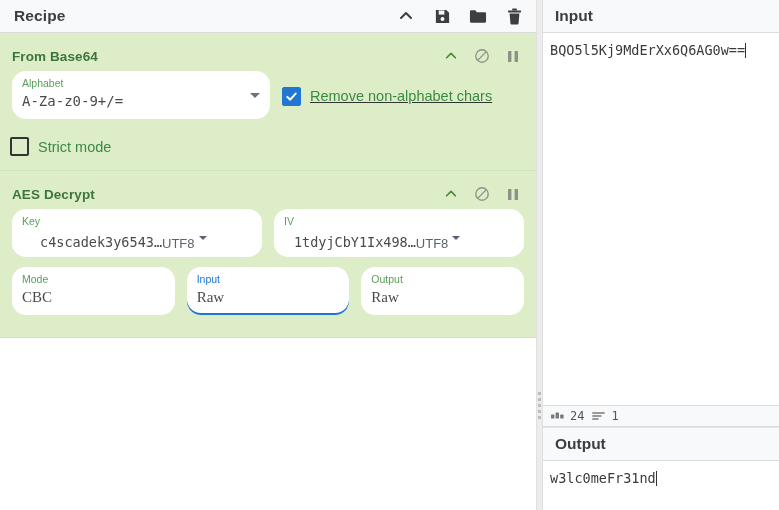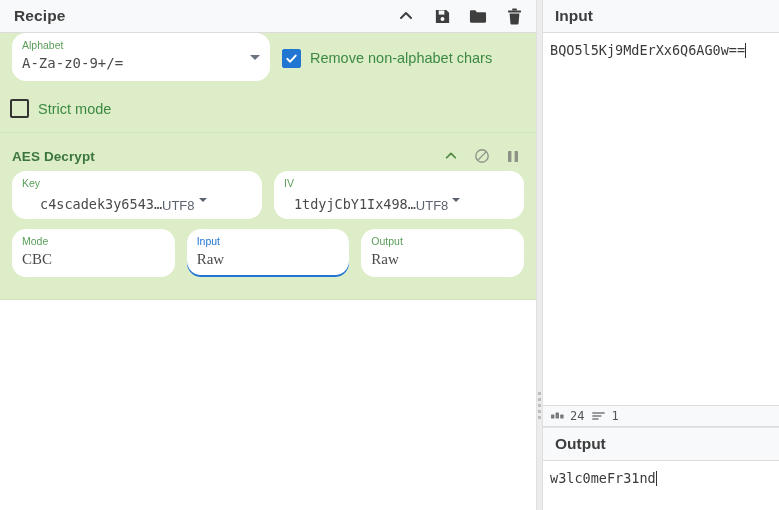--- a/index.html
+++ b/index.html
@@ -167,20 +167,21 @@
     border-top: 5px solid #6b7280;
   }
 
   .checkbox-wrap {
     display: flex;
     align-items: center;
     gap: 9px;
     height: 48px;
     padding-top: 2px;
     box-sizing: border-box;
+    text-decoration: underline;
   }
   .cb {
     width: 19px;
     height: 19px;
     box-sizing: border-box;
     border-radius: 2px;
     display: flex;
     align-items: center;
     justify-content: center;
     cursor: pointer;
@@ -397,20 +398,42 @@
               <rect x="5.2" y="0.6" width="4.6" height="1.9" rx="0.5"></rect>
               <path d="M2.6 5.6h9.8l-0.9 10.1a.9.9 0 0 1-.9.8H4.4a.9.9 0 0 1-.9-.8L2.6 5.6z"></path>
             </svg>
         </div>
       </div>
     </div>
 
     <div class="recipe-list">
 
       <div class="operation">
+        <div class="op-header">
+          <div class="op-title">From Base64</div>
+          <div class="op-icons">
+            <div class="op-icon icon-green">
+              <svg width="14" height="14" viewBox="0 0 16 16" fill="none" stroke="currentColor" stroke-width="2" stroke-linecap="round" stroke-linejoin="round">
+                  <polyline points="3,10 8,5 13,10"></polyline>
+                </svg>
+            </div>
+            <div class="op-icon icon-grey">
+              <svg width="16" height="16" viewBox="0 0 18 18" fill="none" stroke="currentColor" stroke-width="1.5">
+                  <circle cx="9" cy="9" r="7"></circle>
+                  <line x1="4.1" y1="13.9" x2="13.9" y2="4.1"></line>
+                </svg>
+            </div>
+            <div class="op-icon icon-grey">
+              <svg width="14" height="15" viewBox="0 0 14 15" fill="currentColor">
+                  <rect x="2" y="2" width="3.4" height="11" rx="0.4"></rect>
+                  <rect x="8.6" y="2" width="3.4" height="11" rx="0.4"></rect>
+                </svg>
+            </div>
+          </div>
+        </div>
 
         <div class="op-body">
           <div class="arg-row">
             <div class="field field-alphabet">
               <div class="field-label">Alphabet</div>
               <div class="field-value">A-Za-z0-9+/=</div>
               <span class="caret-down"></span>
             </div>
 
             <div class="checkbox-wrap">

